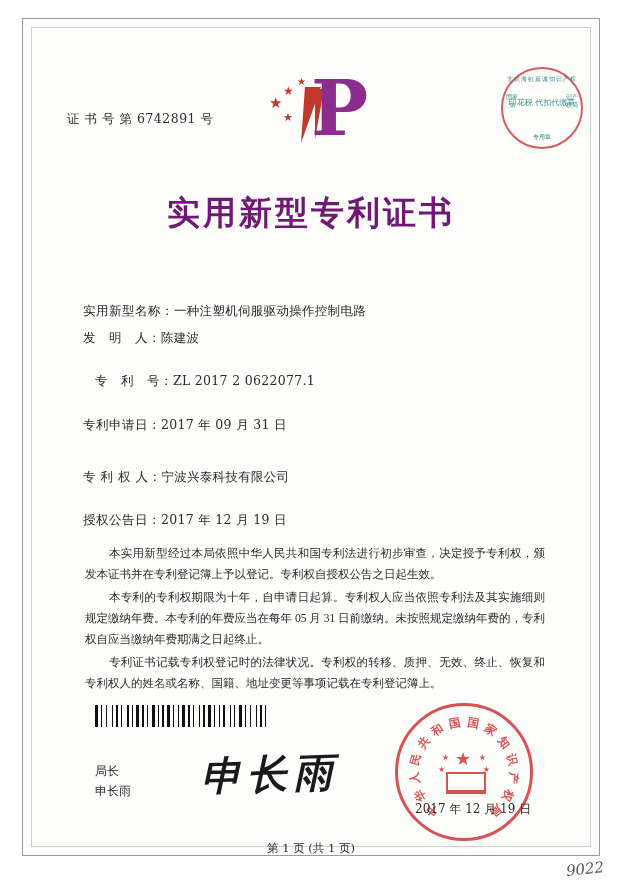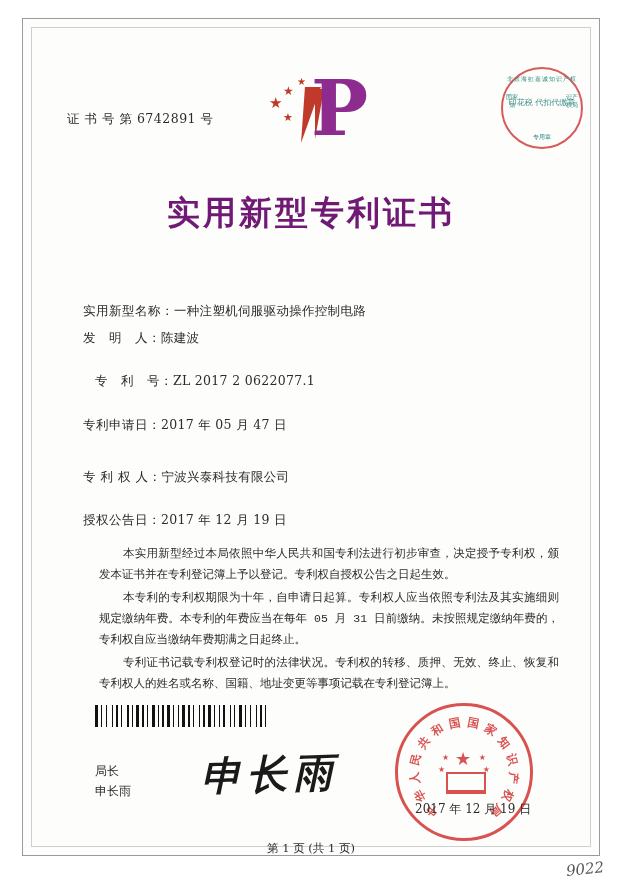--- a/index.html
+++ b/index.html
@@ -176,24 +176,24 @@
   #row-0 { top: 268px; margin-top: 16px; }
   #row-1 { top: 311px; }
   #row-2 { top: 354px; margin-left: 12px; }
   #row-3 { top: 398px; }
   #row-4 { top: 450px; }
   #row-5 { top: 493px; }
 
   
   #body-text {
     position: absolute;
-    left: 76px;
+    left: 62px;
     top: 524px;
     width: 460px;
-    font-family: Liberation Mono, monospace;
+    font-family: Liberation Serif, serif;
     font-size: 11.5px;
     line-height: 21px;
     color: #2b2b2b;
     text-align: justify;
   }
   #body-text p {
     margin: 0 0 2px 0;
     text-indent: 24px;
   }
 
@@ -362,21 +362,21 @@
   <div class="field-row" id="row-0">
     <span class="field-label">实用新型名称：</span><span class="field-value">一种注塑机伺服驱动操作控制电路</span>
   </div>
   <div class="field-row" id="row-1">
     <span class="field-label">发　明　人：</span><span class="field-value">陈建波</span>
   </div>
   <div class="field-row" id="row-2">
     <span class="field-label">专　利　号：</span><span class="field-value">ZL 2017 2 0622077.1</span>
   </div>
   <div class="field-row" id="row-3">
-    <span class="field-label">专利申请日：</span><span class="field-value">2017 年 05 月 47 日</span>
+    <span class="field-label">专利申请日：</span><span class="field-value">2017 年 09 月 31 日</span>
   </div>
   <div class="field-row" id="row-4">
     <span class="field-label">专 利 权 人：</span><span class="field-value">宁波兴泰科技有限公司</span>
   </div>
   <div class="field-row" id="row-5">
     <span class="field-label">授权公告日：</span><span class="field-value">2017 年 12 月 19 日</span>
   </div>
 
   <div id="body-text">
     <p>本实用新型经过本局依照中华人民共和国专利法进行初步审查，决定授予专利权，颁发本证书并在专利登记簿上予以登记。专利权自授权公告之日起生效。</p>

